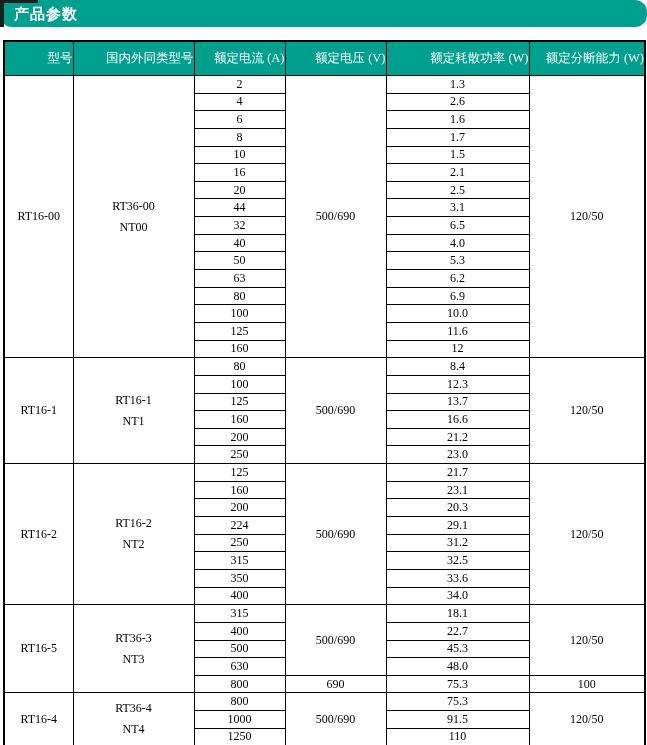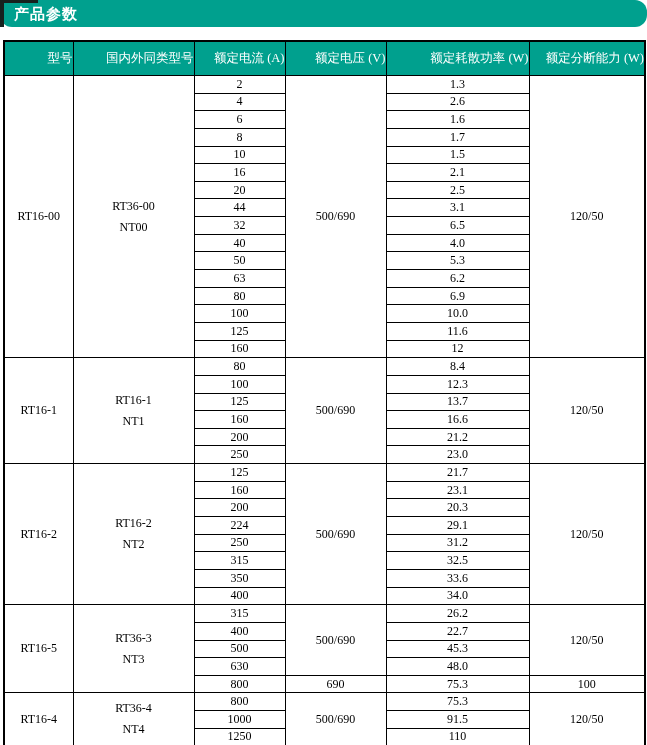--- a/index.html
+++ b/index.html
@@ -233,21 +233,21 @@
         <td>34.0</td>
       </tr>
       <tr>
         <td rowspan="5">RT16-5</td>
         <td rowspan="5">
           <div class="sim-line">RT36-3</div>
           <div class="sim-line">NT3</div>
         </td>
         <td>315</td>
         <td rowspan="4">500/690</td>
-        <td>26.2</td>
+        <td>18.1</td>
         <td rowspan="4">120/50</td>
       </tr>
       <tr>
         <td>400</td>
         <td>22.7</td>
       </tr>
       <tr>
         <td>500</td>
         <td>45.3</td>
       </tr>

